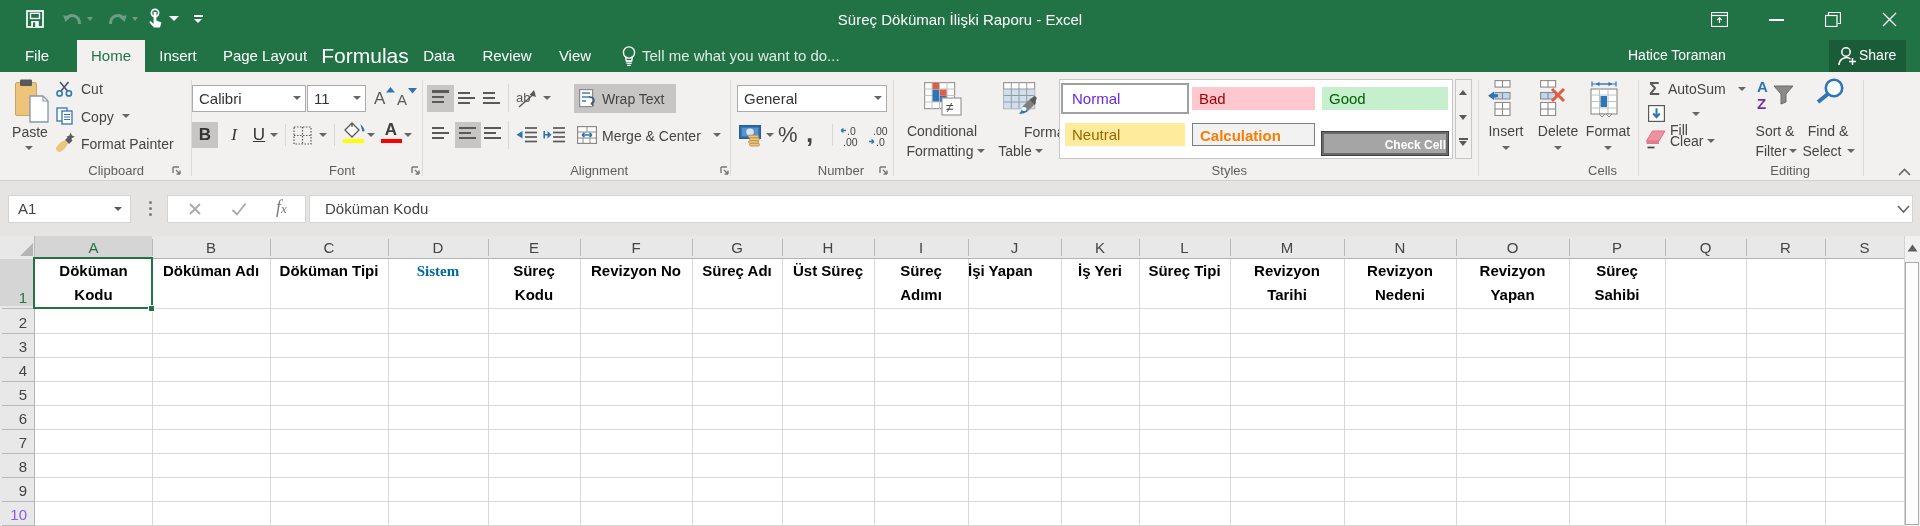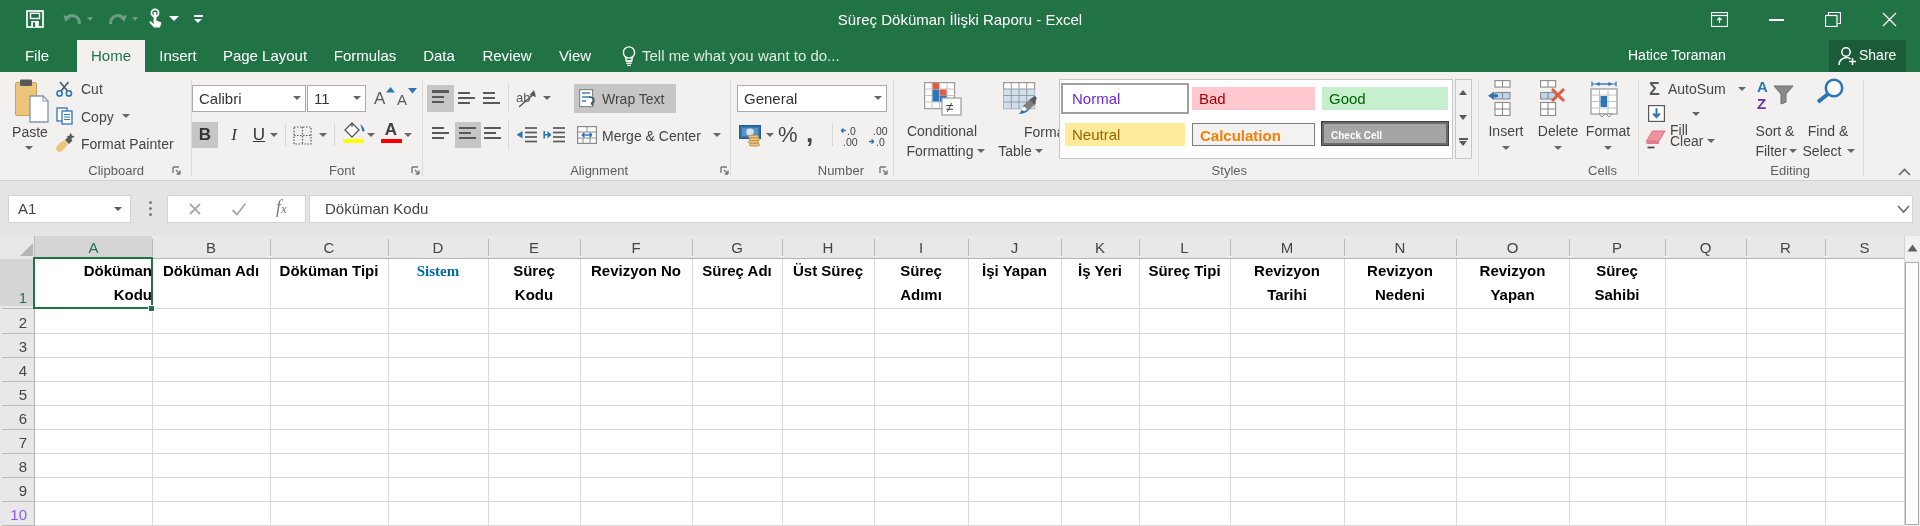--- a/index.html
+++ b/index.html
@@ -51,21 +51,21 @@
 </svg>
 <svg class="abs" style="left:1882px;top:12px" width="15" height="15" viewBox="0 0 15 15">
 <path d="M1 1 L14 14 M14 1 L1 14" stroke="#fff" stroke-width="1.3"></path>
 </svg>
 <div class="abs" style="left:0;top:40px;width:1920px;height:32px;background:#217346;"></div>
 <div class="abs" style="left:77px;top:40px;width:68px;height:32px;background:#f2f1f0;"></div>
 <div class="abs" style="left:-23px;top:40px;width:120px;height:32px;line-height:31px;text-align:center;color:#fff;font-size:15px;">File</div>
 <div class="abs" style="left:51px;top:40px;width:120px;height:32px;line-height:31px;text-align:center;color:#217346;font-size:15px;">Home</div>
 <div class="abs" style="left:118px;top:40px;width:120px;height:32px;line-height:31px;text-align:center;color:#fff;font-size:15px;">Insert</div>
 <div class="abs" style="left:205px;top:40px;width:120px;height:32px;line-height:31px;text-align:center;color:#fff;font-size:15px;">Page Layout</div>
-<div class="abs" style="left:305px;top:40px;width:120px;height:32px;line-height:31px;text-align:center;color:#fff;font-size:15px;">Formulas</div>
+<div class="abs" style="left:305px;top:40px;width:120px;height:32px;line-height:31px;text-align:center;color:#fff;font-size:21px;">Formulas</div>
 <div class="abs" style="left:379px;top:40px;width:120px;height:32px;line-height:31px;text-align:center;color:#fff;font-size:15px;">Data</div>
 <div class="abs" style="left:447px;top:40px;width:120px;height:32px;line-height:31px;text-align:center;color:#fff;font-size:15px;">Review</div>
 <div class="abs" style="left:515px;top:40px;width:120px;height:32px;line-height:31px;text-align:center;color:#fff;font-size:15px;">View</div>
 <svg class="abs" style="left:622px;top:46px" width="14" height="21" viewBox="0 0 14 21">
 <circle cx="7" cy="6.5" r="5.6" fill="none" stroke="#fff" stroke-width="1.4"></circle>
 <path d="M3.5 10.5 L4.3 15 L9.7 15 L10.5 10.5" fill="none" stroke="#fff" stroke-width="1.4"></path>
 <line x1="4.3" y1="15.2" x2="9.7" y2="15.2" stroke="#fff" stroke-width="1.3"></line>
 <line x1="4.3" y1="17.2" x2="9.7" y2="17.2" stroke="#fff" stroke-width="1.3"></line>
 <line x1="5" y1="19.4" x2="9" y2="19.4" stroke="#fff" stroke-width="1.3"></line>
 </svg>
@@ -300,21 +300,21 @@
 </svg>
 <div class="abs bt" style="left:955px;top:124px;width:132px;text-align:right;">Format as</div>
 <div class="abs bt" style="left:955px;top:143px;width:120px;text-align:center;">Table</div>
 <div class="dd" style="left:1035px;top:149px;"></div>
 <div class="abs" style="left:1059px;top:79px;width:394px;height:80px;background:#fff;border:1px solid #c6c6c6;"></div>
 <div class="abs" style="left:1065px;top:87px;width:120px;height:23px;background:#fff;color:#6d28d9;font-weight:normal;font-size:15px;line-height:23px;padding-left:7px;box-shadow:0 0 0 2px #fff,0 0 0 4px #a0a0a0;">Normal</div>
 <div class="abs" style="left:1192px;top:87px;width:123px;height:23px;background:#ffc7ce;color:#9c0006;font-weight:normal;font-size:15px;line-height:23px;padding-left:7px;">Bad</div>
 <div class="abs" style="left:1322px;top:87px;width:126px;height:23px;background:#c6efce;color:#006100;font-weight:normal;font-size:15px;line-height:23px;padding-left:7px;">Good</div>
 <div class="abs" style="left:1065px;top:123px;width:120px;height:23px;background:#ffeb9c;color:#9c6500;font-weight:normal;font-size:15px;line-height:23px;padding-left:7px;">Neutral</div>
 <div class="abs" style="left:1192px;top:123px;width:123px;height:23px;background:#f2f2f2;color:#fa7d00;font-weight:bold;font-size:15px;line-height:23px;padding-left:7px;border:1px solid #7f7f7f;">Calculation</div>
-<div class="abs" style="left:1322px;top:122px;width:126px;height:23px;background:#a5a5a5;color:#ffffff;font-weight:bold;font-size:10px;line-height:23px;padding-left:7px;border:2px solid #6a6a6a;box-shadow:0 0 0 1px #3f3f3f;">Check Cell</div>
+<div class="abs" style="left:1322px;top:132px;width:126px;height:23px;background:#a5a5a5;color:#ffffff;font-weight:bold;font-size:12px;line-height:23px;padding-left:7px;border:2px solid #6a6a6a;box-shadow:0 0 0 1px #3f3f3f;text-align:right;">Check Cell</div>
 <div class="abs" style="left:1455px;top:79px;width:17px;height:80px;background:#f2f1f0;border:1px solid #c6c6c6;"></div>
 <div class="dd" style="left:1459px;top:90px;border-top:none;border-bottom:5px solid #595959;border-left-width:4.5px;border-right-width:4.5px;"></div>
 <div class="dd" style="left:1459px;top:115px;border-top-width:5px;border-top-color:#595959;border-left-width:4.5px;border-right-width:4.5px;"></div>
 <div class="abs" style="left:1459px;top:138px;width:9px;height:1.5px;background:#595959;"></div>
 <div class="dd" style="left:1459px;top:141px;border-top-width:5px;border-top-color:#595959;border-left-width:4.5px;border-right-width:4.5px;"></div>
 <div class="lbl" style="left:1127px;width:120px;">Styles</div>
 <div class="sep" style="left:1478px;"></div>
 <svg class="abs" style="left:1488px;top:80px" width="23" height="36" viewBox="0 0 23 36">
 <g fill="#fff" stroke="#8a8a8a" stroke-width="1.1">
 <rect x="7" y="0.6" width="15" height="6.5"></rect>
@@ -511,30 +511,30 @@
 <div class="abs" style="left:35px;top:308px;width:1869px;height:1px;background:#d9d9d9;"></div>
 <div class="abs" style="left:35px;top:333px;width:1869px;height:1px;background:#d9d9d9;"></div>
 <div class="abs" style="left:35px;top:357px;width:1869px;height:1px;background:#d9d9d9;"></div>
 <div class="abs" style="left:35px;top:381px;width:1869px;height:1px;background:#d9d9d9;"></div>
 <div class="abs" style="left:35px;top:405px;width:1869px;height:1px;background:#d9d9d9;"></div>
 <div class="abs" style="left:35px;top:429px;width:1869px;height:1px;background:#d9d9d9;"></div>
 <div class="abs" style="left:35px;top:453px;width:1869px;height:1px;background:#d9d9d9;"></div>
 <div class="abs" style="left:35px;top:477px;width:1869px;height:1px;background:#d9d9d9;"></div>
 <div class="abs" style="left:35px;top:501px;width:1869px;height:1px;background:#d9d9d9;"></div>
 <div class="abs" style="left:35px;top:525px;width:1869px;height:1px;background:#d9d9d9;"></div>
-<div class="abs" style="left:35px;top:259px;width:117px;text-align:right;font-size:15px;font-weight:bold;color:#000;line-height:24px;">Döküman<br>Kodu</div>
+<div class="abs" style="left:35px;top:259px;width:117px;text-align:center;font-size:15px;font-weight:bold;color:#000;line-height:24px;">Döküman<br>Kodu</div>
 <div class="abs" style="left:152px;top:259px;width:118px;text-align:center;font-size:15px;font-weight:bold;color:#000;line-height:24px;">Döküman Adı</div>
 <div class="abs" style="left:270px;top:259px;width:118px;text-align:center;font-size:15px;font-weight:bold;color:#000;line-height:24px;">Döküman Tipi</div>
 <div class="abs" style="left:388px;top:259px;width:100px;text-align:center;font-size:15px;font-weight:bold;color:#0369a1;line-height:24px;font-family:Liberation Serif, serif;">Sistem</div>
 <div class="abs" style="left:488px;top:259px;width:92px;text-align:center;font-size:15px;font-weight:bold;color:#000;line-height:24px;">Süreç<br>Kodu</div>
 <div class="abs" style="left:580px;top:259px;width:112px;text-align:center;font-size:15px;font-weight:bold;color:#000;line-height:24px;">Revizyon No</div>
 <div class="abs" style="left:692px;top:259px;width:90px;text-align:center;font-size:15px;font-weight:bold;color:#000;line-height:24px;">Süreç Adı</div>
 <div class="abs" style="left:782px;top:259px;width:92px;text-align:center;font-size:15px;font-weight:bold;color:#000;line-height:24px;">Üst Süreç</div>
 <div class="abs" style="left:874px;top:259px;width:94px;text-align:center;font-size:15px;font-weight:bold;color:#000;line-height:24px;">Süreç<br>Adımı</div>
-<div class="abs" style="left:968px;top:259px;width:93px;text-align:center;font-size:15px;font-weight:bold;color:#000;line-height:24px;">İşi Yapan</div>
+<div class="abs" style="left:968px;top:259px;width:93px;font-size:15px;font-weight:bold;color:#000;line-height:24px;">İşi Yapan</div>
 <div class="abs" style="left:1061px;top:259px;width:78px;text-align:center;font-size:15px;font-weight:bold;color:#000;line-height:24px;">İş Yeri</div>
 <div class="abs" style="left:1139px;top:259px;width:91px;text-align:center;font-size:15px;font-weight:bold;color:#000;line-height:24px;">Süreç Tipi</div>
 <div class="abs" style="left:1230px;top:259px;width:114px;text-align:center;font-size:15px;font-weight:bold;color:#000;line-height:24px;">Revizyon<br>Tarihi</div>
 <div class="abs" style="left:1344px;top:259px;width:112px;text-align:center;font-size:15px;font-weight:bold;color:#000;line-height:24px;">Revizyon<br>Nedeni</div>
 <div class="abs" style="left:1456px;top:259px;width:113px;text-align:center;font-size:15px;font-weight:bold;color:#000;line-height:24px;">Revizyon<br>Yapan</div>
 <div class="abs" style="left:1569px;top:259px;width:96px;text-align:center;font-size:15px;font-weight:bold;color:#000;line-height:24px;">Süreç<br>Sahibi</div>
 <div class="abs" style="left:33px;top:257px;width:120px;height:52px;border:2px solid #217346;"></div>
 <div class="abs" style="left:148px;top:305px;width:7px;height:7px;background:#217346;border:1px solid #fff;"></div>
 <div class="abs" style="left:1904px;top:236px;width:16px;height:290px;background:#f1f1f1;border-left:1px solid #d4d4d4;"></div>
 <svg class="abs" style="left:1907px;top:244px" width="11" height="8" viewBox="0 0 11 8">

